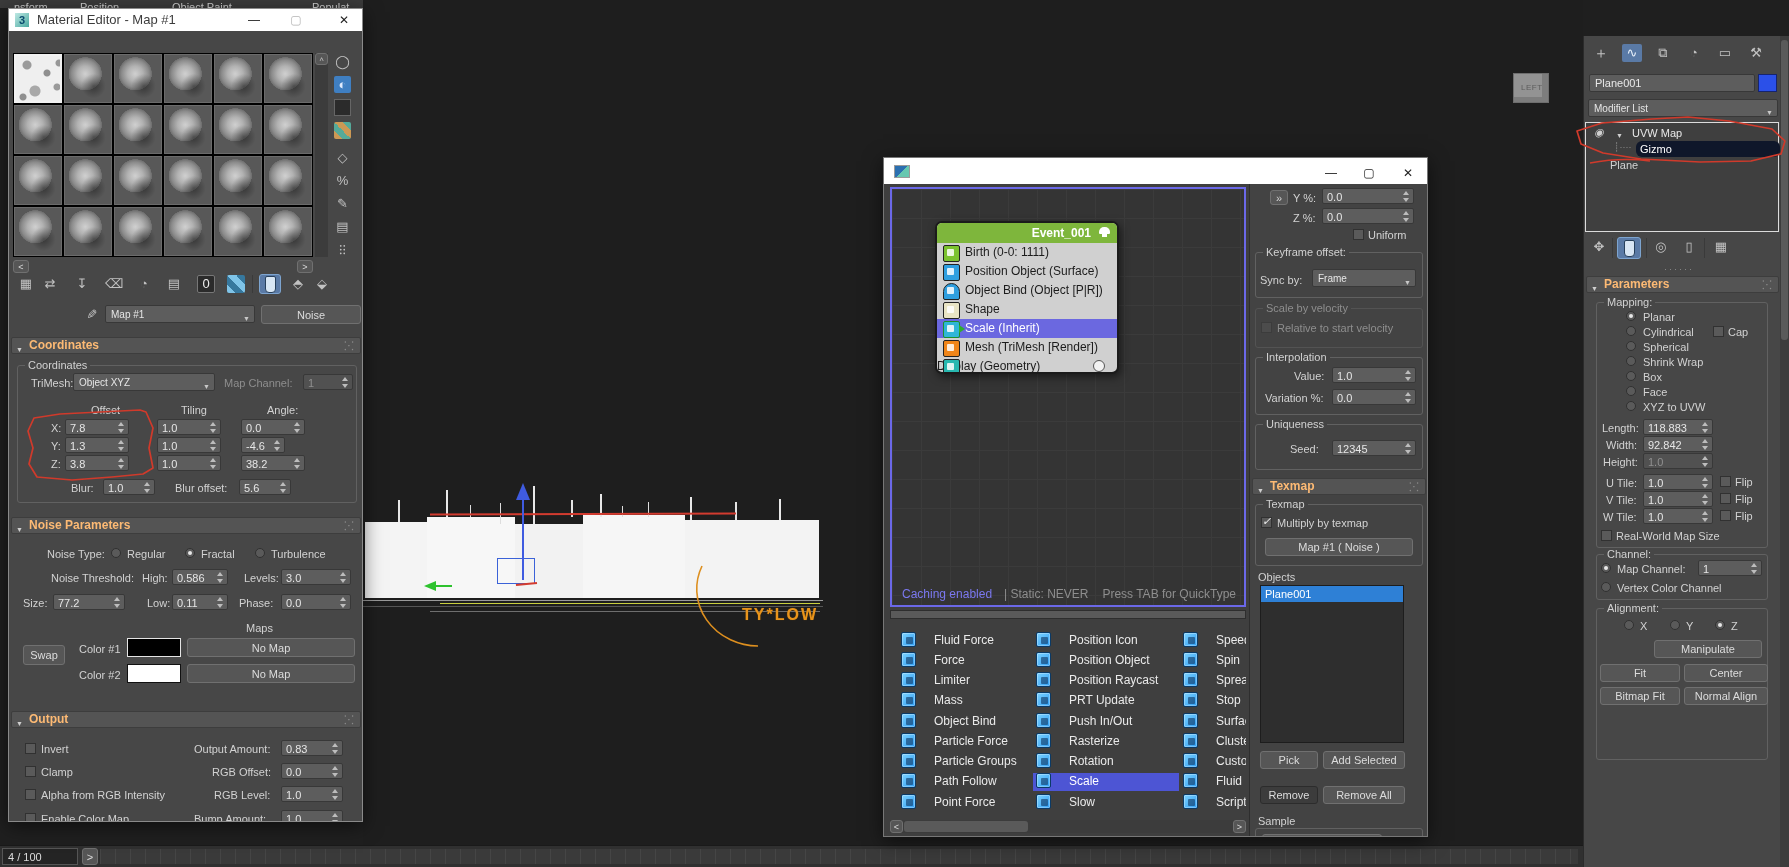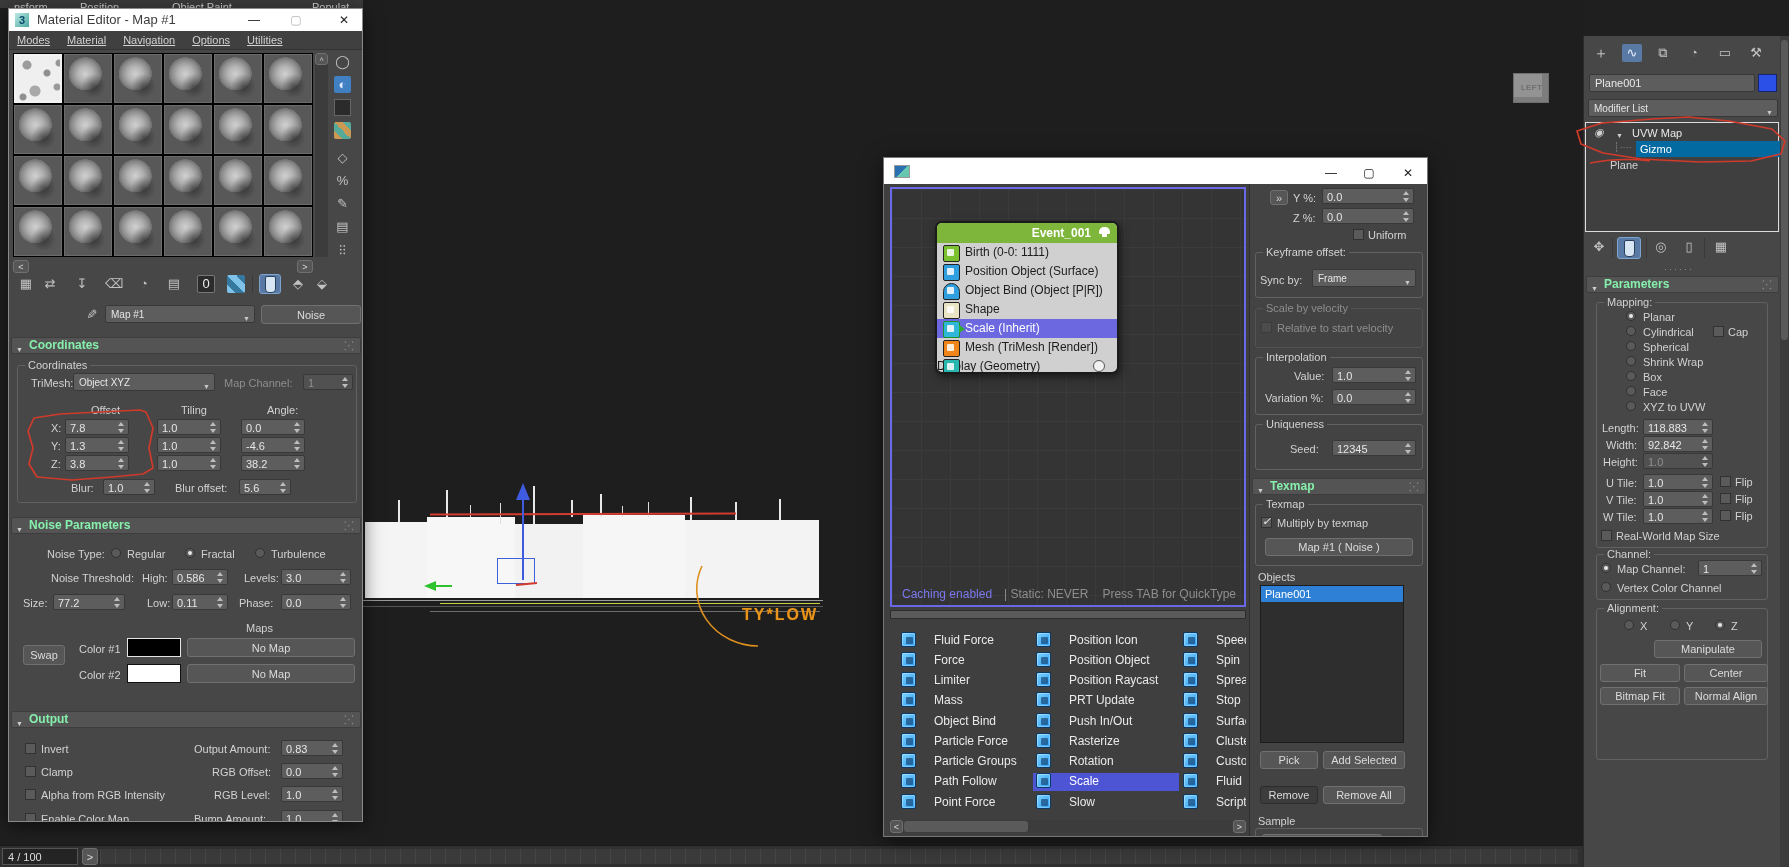--- a/index.html
+++ b/index.html
@@ -23,21 +23,21 @@
   .dd{background:#5d5d5d;border:1px solid #383838;border-radius:2px;color:#e6e6e6;font-size:10px;line-height:15px;padding:1px 14px 0 5px;height:18px;white-space:nowrap;overflow:hidden;}
   .dd::after{content:"▼";position:absolute;right:4px;top:5px;font-size:7px;color:#c8c8c8;}
   .btn{background:#565656;border:1px solid #707070;border-radius:3px;color:#dcdcdc;font-size:11px;
        display:flex;align-items:center;justify-content:center;white-space:nowrap;overflow:hidden;}
   .btn.on{background:#5a7aa6;border-color:#7da4cf;}
   .btn.pressed{background:#3c3c3c;border-color:#2c2c2c;}
   .grp{border:1px solid #616161;border-radius:3px;}
   .gl{position:absolute;top:-7px;left:7px;padding:0 3px;font-size:11px;white-space:nowrap;}
   .me .gl,.cp .gl{background:#474747;}
   .typ .gl{background:#434343;}
-  .roll{background:#545454;border:1px solid #3d3d3d;border-radius:2px;color:#86efac;font-weight:bold;
+  .roll{background:#545454;border:1px solid #3d3d3d;border-radius:2px;color:#fdba74;font-weight:bold;
         font-size:12px;line-height:15px;padding-left:17px;white-space:nowrap;}
   .roll::before{content:"▼";position:absolute;left:4px;top:4px;font-size:7px;color:#cfcfcf;font-weight:normal;}
   .roll::after{content:"⁙";position:absolute;right:6px;top:1px;color:#8a8a8a;font-weight:normal;}
   .cb{width:11px;height:11px;background:#5a5a5a;border:1px solid #313131;}
   .cb.chk::before{content:"✓";position:absolute;left:0px;top:-3px;color:#efefef;font-size:11px;}
   .cb.dis{background:#4c4c4c;border-color:#3c3c3c;}
   .rd{width:10px;height:10px;border-radius:50%;background:#5a5a5a;border:1px solid #313131;}
   .rd.sel::before{content:"";position:absolute;left:2px;top:2px;width:4px;height:4px;border-radius:50%;background:#e8e8e8;}
   .ico{color:#c2c2c2;font-size:13px;text-align:center;line-height:17px;}
   
@@ -67,21 +67,21 @@
   .hat{width:11px;height:7px;background:#fff;border-radius:5px 5px 1px 1px;}
   .hat::after{content:"";position:absolute;left:3px;top:7px;width:5px;height:3px;background:#fff;}
   .bico{width:15px;height:15px;border-radius:2px;background:linear-gradient(135deg,#7dd2ff,#2f9ff5);
         border:1px solid #0b3a66;box-shadow:inset 0 0 0 1px rgba(255,255,255,.3);}
   .bico::after{content:"";position:absolute;left:4px;top:4px;width:7px;height:7px;background:rgba(8,40,82,.55);border-radius:1px;}
   .dlab{color:#eaeaea;font-size:12px;line-height:17px;white-space:nowrap;}
   .list{background:#2e2e2e;border:1px solid #1d1d1d;}
   .litem{height:16px;line-height:16px;padding-left:4px;font-size:11px;color:#fff;background:#2e80d6;}
   
   .stackbox{background:#3f3f3f;border:1px solid #dcdcdc;}
-  .hl-gizmo{background:#0369a1;color:#fff;}
+  .hl-gizmo{background:#0f172a;color:#fff;border-radius:6px;}
   .eye::before{content:"◉";color:#cfcfcf;font-size:11px;}
   .tri::before{content:"▼";font-size:7px;color:#cfcfcf;}
   .chev-left::before{content:"<";} .chev-right::before{content:">";}
   .chev2::before{content:"»";color:#d0d0d0;}
   .upar::before{content:"˄";color:#c0c0c0;}
   .scrollv{background:#3c3c3c;}
   .thumb{background:#5a5a5a;border-radius:3px;}
   .sep{background:#3a3a3a;}
   .tt{width:9px;height:15px;background:#d8e6f4;border:1px solid #27405c;border-radius:2px 2px 4px 4px;}
 </style>
@@ -140,27 +140,20 @@
   </div>
 
   <div class="w win me" style="left:8px;top:8px;width:355px;height:814px;overflow:hidden;">
     <div class="w wtitle" style="left:0;top:0;width:100%;height:22px;">
       <div class="w" style="left:6px;top:4px;width:14px;height:14px;background:linear-gradient(135deg,#bfe9e4,#49a8a0);color:#0a4a6e;font-weight:bold;font-size:11px;text-align:center;line-height:14px;">3</div>
       <span class="w" style="left:28px;top:0;color:#3c3c3c;text-align:center;">Material Editor - Map #1</span>
       <div class="w wbtn gl-min" style="left:230px;top:0;width:30px;height:22px;"></div>
       <div class="w wbtn gl-max" style="left:272px;top:0;width:30px;height:22px;color:#b5b5b5;"></div>
       <div class="w wbtn gl-close" style="left:320px;top:0;width:30px;height:22px;"></div>
     </div>
-    <div class="w" style="left:0;top:22px;width:100%;height:19px;background:#404040;border-bottom:1px solid #333;display:flex;gap:17px;padding-left:8px;align-items:center;">
-      <span style="text-decoration:underline;">Modes</span>
-      <span style="text-decoration:underline;">Material</span>
-      <span style="text-decoration:underline;">Navigation</span>
-      <span style="text-decoration:underline;">Options</span>
-      <span style="text-decoration:underline;">Utilities</span>
-    </div>
 
     <div class="w slotgrid" style="left:4px;top:44px;width:300px;height:204px;">
       <div class="slot noise"></div>
       <div class="slot"></div>
         <div class="slot"></div>
       <div class="slot"></div>
         <div class="slot"></div>
       <div class="slot"></div>
         <div class="slot"></div>
       <div class="slot"></div>
@@ -236,21 +229,21 @@
     <span class="w lbl" style="left:258px;top:394px;">Angle:</span>
 
     <span class="w lbl" style="left:42px;top:412px;">X:</span>
     <div class="w spin" style="left:56px;top:410px;width:64px;"><span>7.8</span><i class="ar"></i></div>
     <div class="w spin" style="left:148px;top:410px;width:64px;"><span>1.0</span><i class="ar"></i></div>
     <div class="w spin" style="left:232px;top:410px;width:64px;"><span>0.0</span><i class="ar"></i></div>
 
     <span class="w lbl" style="left:42px;top:430px;">Y:</span>
     <div class="w spin" style="left:56px;top:428px;width:64px;"><span>1.3</span><i class="ar"></i></div>
     <div class="w spin" style="left:148px;top:428px;width:64px;"><span>1.0</span><i class="ar"></i></div>
-    <div class="w spin" style="left:232px;top:428px;width:64px;"><span>-4.6</span><i class="ar"></i></div>
+    <div class="w spin" style="left:232px;top:428px;width:44px;"><span>-4.6</span><i class="ar"></i></div>
 
     <span class="w lbl" style="left:42px;top:448px;">Z:</span>
     <div class="w spin" style="left:56px;top:446px;width:64px;"><span>3.8</span><i class="ar"></i></div>
     <div class="w spin" style="left:148px;top:446px;width:64px;"><span>1.0</span><i class="ar"></i></div>
     <div class="w spin" style="left:232px;top:446px;width:64px;"><span>38.2</span><i class="ar"></i></div>
 
     <span class="w lbl" style="left:62px;top:472px;">Blur:</span>
     <div class="w spin" style="left:94px;top:470px;width:52px;"><span>1.0</span><i class="ar"></i></div>
     <span class="w lbl" style="left:166px;top:472px;">Blur offset:</span>
     <div class="w spin" style="left:230px;top:470px;width:52px;"><span>5.6</span><i class="ar"></i></div>

